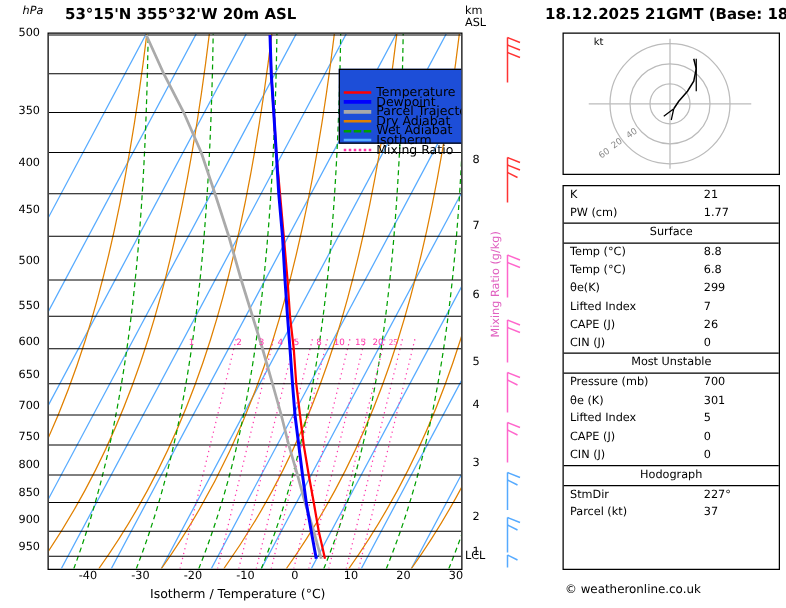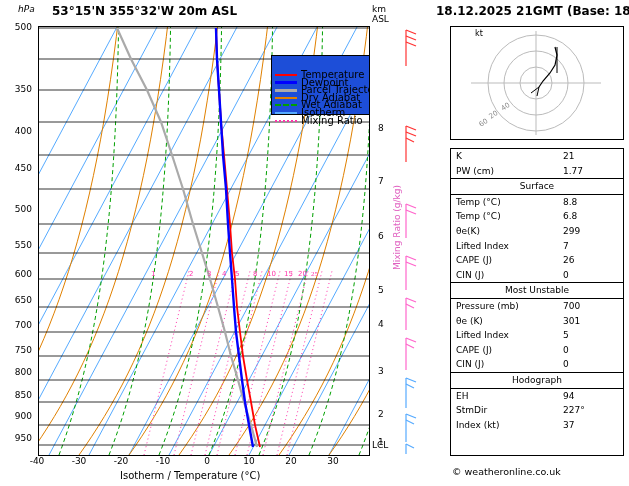--- a/index.html
+++ b/index.html
@@ -16,21 +16,21 @@
   #kmasl{left:372px;top:4px;font-size:9px;line-height:10px;}
   #datetitle{left:436px;top:4px;font-size:12px;font-weight:bold;}
 
   
   #plot{position:absolute;left:38px;top:26px;width:330px;height:428px;border:1px solid #000;overflow:hidden;background:#fff;}
   #plotsvg{position:absolute;left:0;top:0;}
 
   
   .ylab{position:absolute;font-size:9px;color:#000;text-align:right;width:30px;left:2px;}
   
-  .xlab{position:absolute;font-size:9px;color:#000;text-align:center;width:30px;top:456px;}
+  .xlab{position:absolute;font-size:9px;color:#000;width:30px;top:456px;margin-left:41px;}
   #xaxis-title{position:absolute;left:120px;top:470px;font-size:10px;}
 
   
   #legend{position:absolute;left:232px;top:28px;width:132px;height:60px;background:#1d4ed8;border:1px solid #000;font-size:10px;padding:15px 3px;box-sizing:border-box;}
   #legend .row{height:7.6px;line-height:7.6px;white-space:nowrap;}
   #legend .ln{display:inline-block;width:22px;height:0;border-top-width:2px;border-top-style:solid;vertical-align:middle;margin-right:4px;}
 
   
   .kmlab{position:absolute;font-size:9px;color:#000;left:378px;}
   #mixlabel{position:absolute;left:392px;top:270px;font-size:9px;color:#e060c0;transform:rotate(-90deg);transform-origin:left top;}
@@ -315,27 +315,23 @@
         <span class="k">CAPE (J)</span>
         <span class="v">0</span>
       </div>
     <div class="r">
         <span class="k">CIN (J)</span>
         <span class="v">0</span>
       </div>
 
     <div class="sec">Hodograph</div>
     <div class="r">
-        <span class="k">EH</span>
-        <span class="v">94</span>
-      </div>
-    <div class="r">
         <span class="k">StmDir</span>
         <span class="v">227°</span>
       </div>
     <div class="r">
-        <span class="k">Index (kt)</span>
+        <span class="k">Parcel (kt)</span>
         <span class="v">37</span>
       </div>
   </div>
 
   <div id="credit">© weatheronline.co.uk</div>
 </div>
 
 </body></html>

